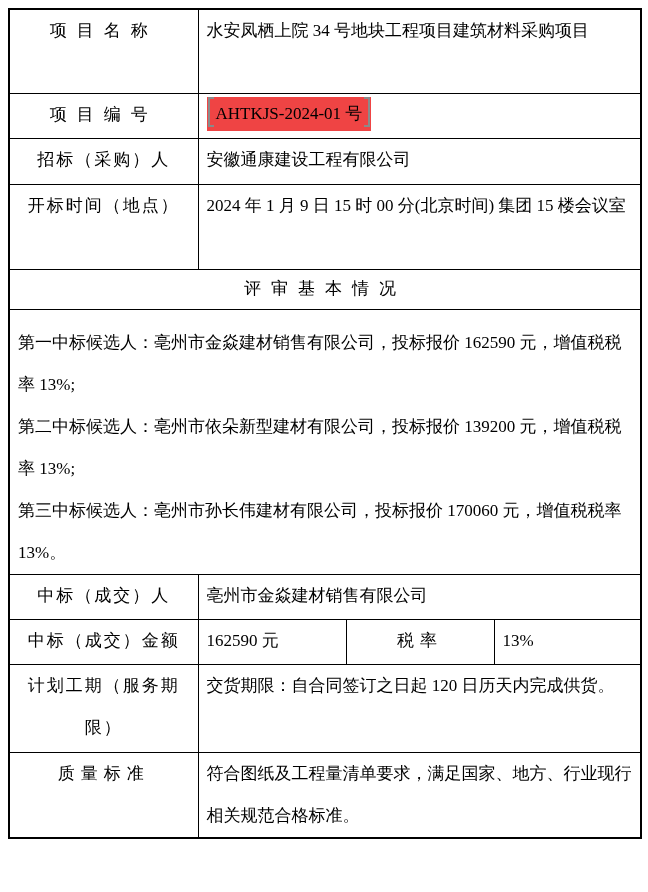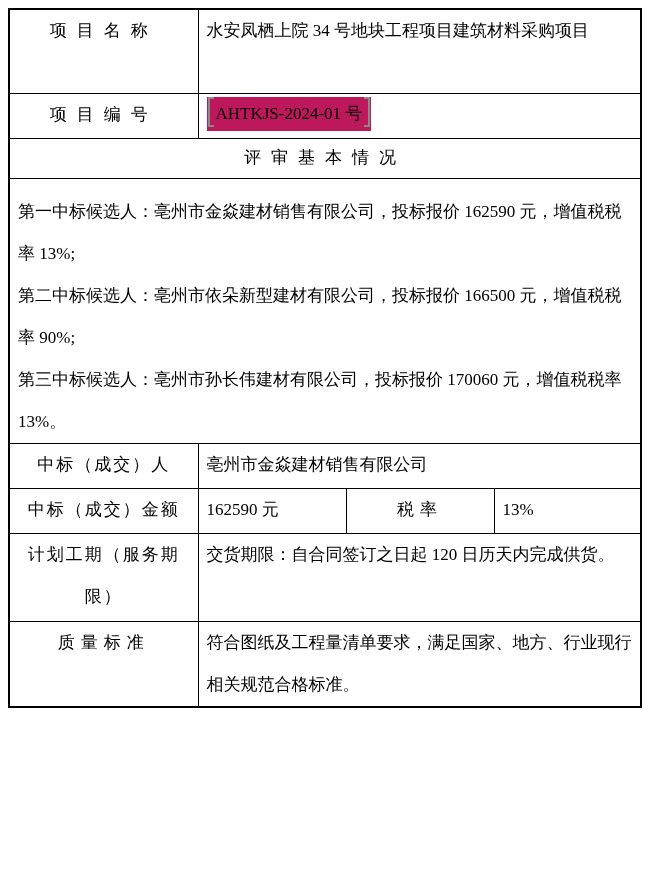--- a/index.html
+++ b/index.html
@@ -38,21 +38,21 @@
   tr.h46  { height: 46px; }
   tr.h85  { height: 85px; }
   tr.h40  { height: 40px; }
   tr.h40 td { line-height: 38px; }
   tr.h265 { height: 265px; }
   tr.h88  { height: 88px; margin-top: 28px; }
   td.candidates { padding-top: 12px; }
   td.candidates p { margin: 0; line-height: 42px; }
   
   .field {
-    background: #be185d;
+    background: #ef4444;
     display: inline-block;
     line-height: 34px;
     padding: 0 1px;
     vertical-align: middle;
     margin-top: -3px;
     text-align: right;
   }
   .bracket {
     display: inline-block;
     width: 6px;
@@ -84,30 +84,38 @@
     <td class="val" colspan="3">水安凤栖上院 34 号地块工程项目建筑材料采购项目</td>
   </tr>
 
   <tr class="h45">
     <td class="lbl sp10">项目编号</td>
     <td class="val" colspan="3">
       <span class="field"><span class="bracket bl"></span><span>AHTKJS-2024-01 号</span><span class="bracket br"></span></span>
     </td>
   </tr>
 
+  <tr class="h46">
+    <td class="lbl sp2">招标（采购）人</td>
+    <td class="val" colspan="3">安徽通康建设工程有限公司</td>
+  </tr>
 
+  <tr class="h85">
+    <td class="lbl sp2">开标时间（地点）</td>
+    <td class="val" colspan="3">2024 年 1 月 9 日 15 时 00 分(北京时间) 集团 15 楼会议室</td>
+  </tr>
 
   <tr class="h40">
     <td class="center sp10" colspan="4">评审基本情况</td>
   </tr>
 
   <tr class="h265">
     <td class="val candidates" colspan="4">
       <p>第一中标候选人：亳州市金焱建材销售有限公司，投标报价 162590 元，增值税税率 13%;</p>
-      <p>第二中标候选人：亳州市依朵新型建材有限公司，投标报价 166500 元，增值税税率 90%;</p>
+      <p>第二中标候选人：亳州市依朵新型建材有限公司，投标报价 139200 元，增值税税率 13%;</p>
       <p>第三中标候选人：亳州市孙长伟建材有限公司，投标报价 170060 元，增值税税率 13%。</p>
     </td>
   </tr>
 
   <tr class="h45">
     <td class="lbl sp2">中标（成交）人</td>
     <td class="val" colspan="3">亳州市金焱建材销售有限公司</td>
   </tr>
 
   <tr class="h45">

